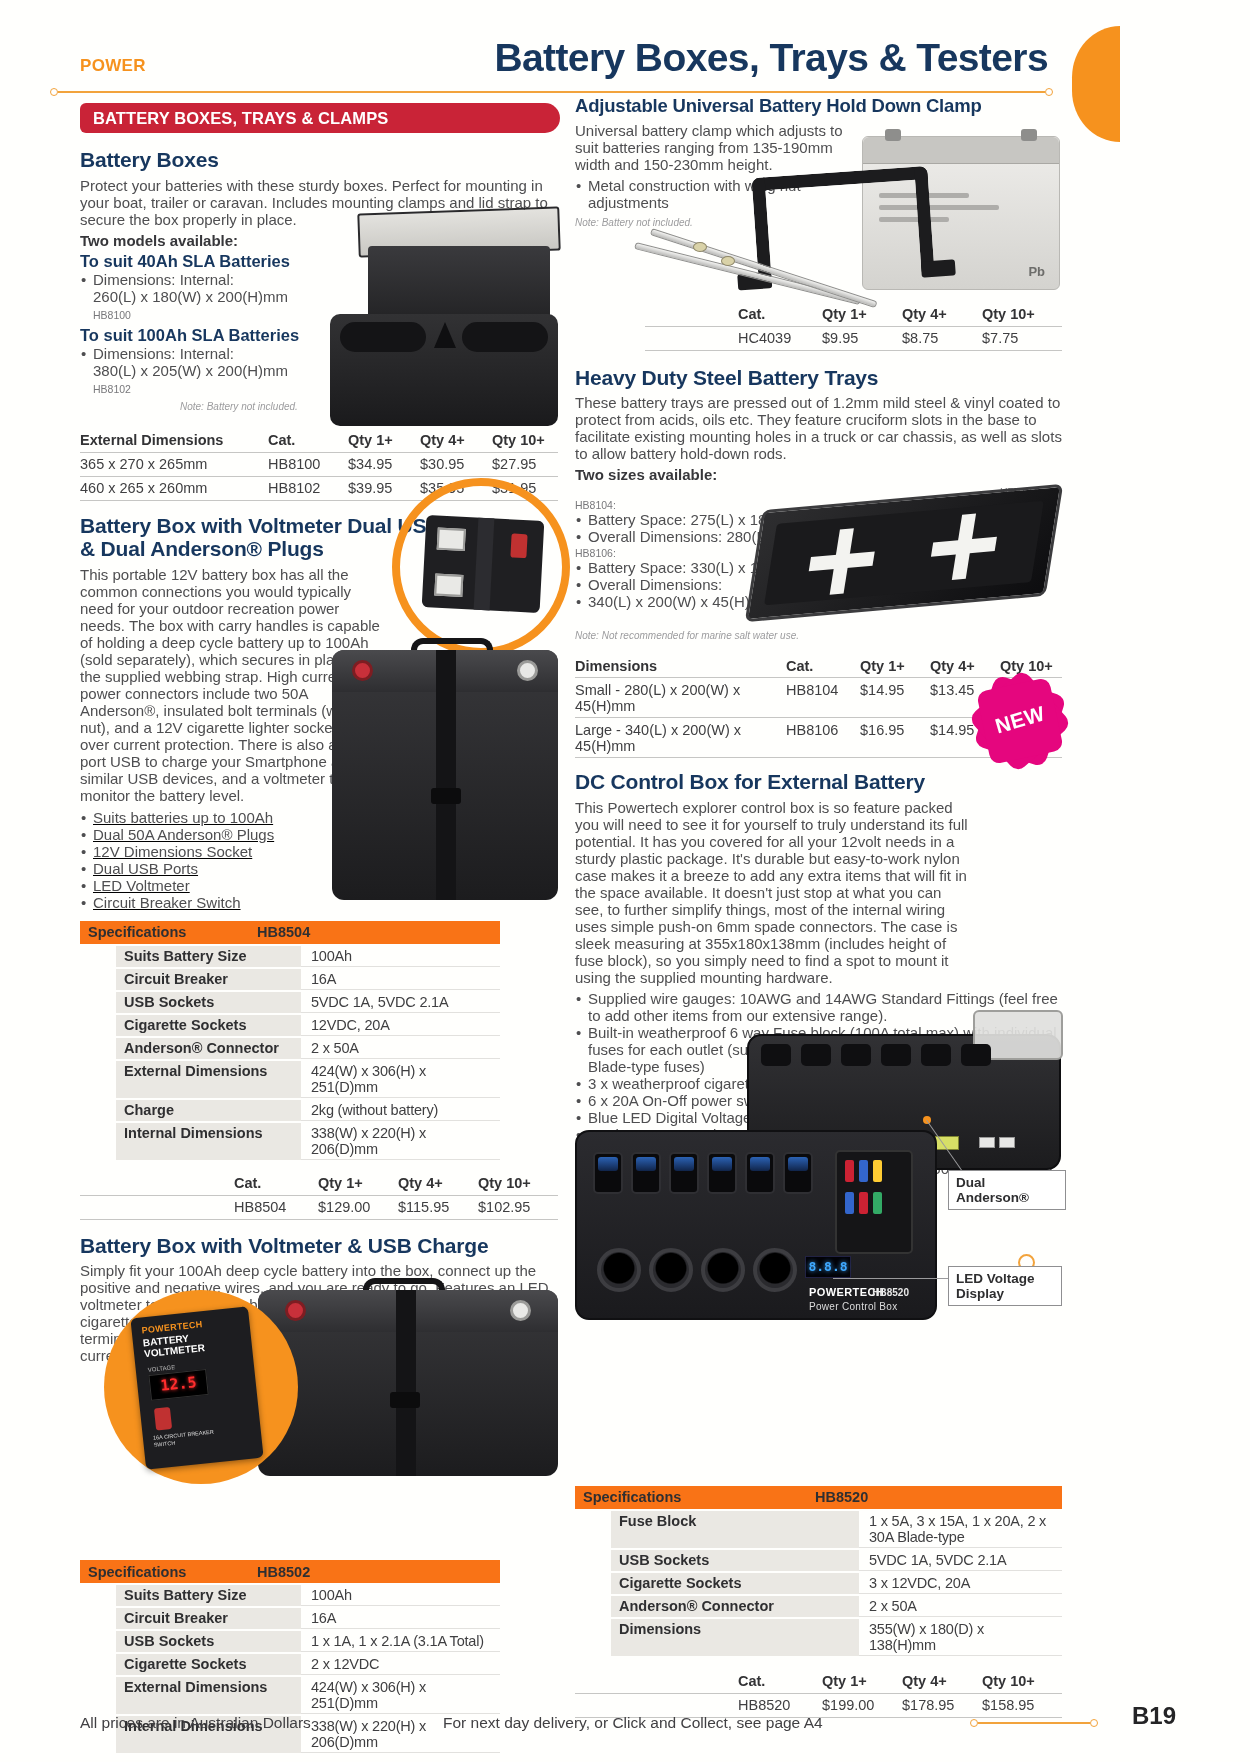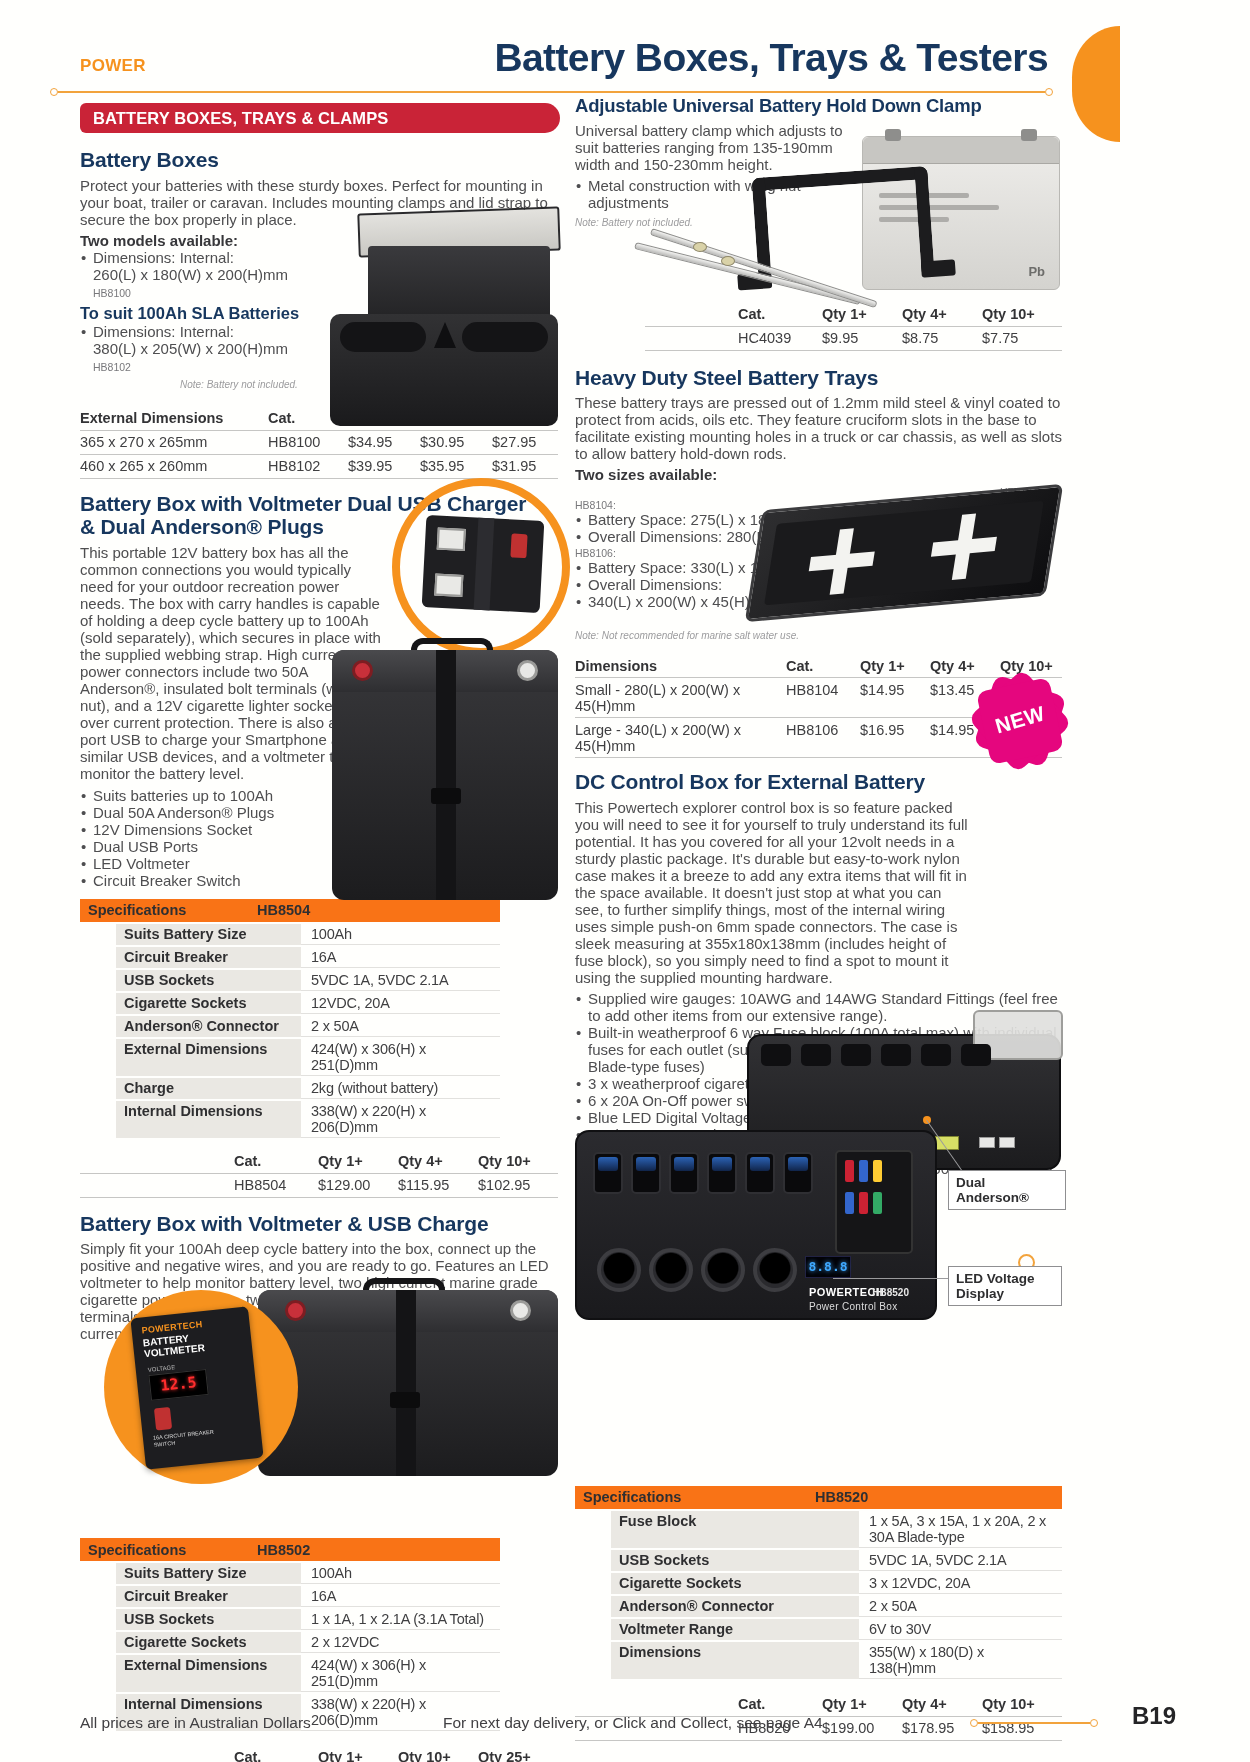--- a/index.html
+++ b/index.html
@@ -158,20 +158,21 @@
       <span class="endcap r"></span>
     </div>
   <div class="orangetab"></div>
   <div class="banner">BATTERY BOXES, TRAYS &amp; CLAMPS</div>
 
   <div class="col" style="left:80px;top:148px;width:478px;">
 
     <h2 class="h1">Battery Boxes</h2>
     <p class="p" style="margin-top:5px;">Protect your batteries with these sturdy boxes. Perfect for mounting in your boat, trailer or caravan. Includes mounting clamps and lid strap to secure the box properly in place.</p>
     <p class="p bold-dark" style="margin-top:4px;">Two models available:</p>
+    <p class="navy3" style="margin-top:2px;">To suit 40Ah SLA Batteries</p>
     <ul class="bul">
       <li><span>Dimensions: Internal:</span><br>
         <span>260(L) x 180(W) x 200(H)mm</span><br>
         <span class="cat-sm">HB8100</span></li>
     </ul>
     <p class="navy3" style="margin-top:3px;">To suit 100Ah SLA Batteries</p>
     <ul class="bul">
       <li><span>Dimensions: Internal:</span><br>
         <span>380(L) x 205(W) x 200(H)mm</span><br>
         <span class="cat-sm">HB8102</span></li>
@@ -206,21 +207,21 @@
         <div class="tc c72">$39.95</div>
         <div class="tc c72">$35.95</div>
         <div class="tc c66">$31.95</div>
       </div>
     </div>
 
     <h2 class="h1" style="margin-top:13px;">
       <span>Battery Box with Voltmeter Dual USB Charger</span><br><span>&amp; Dual Anderson® Plugs</span>
     </h2>
     <p class="p" style="margin-top:5px;width:302px;">This portable 12V battery box has all the common connections you would typically need for your outdoor recreation power needs. The box with carry handles is capable of holding a deep cycle battery up to 100Ah (sold separately), which secures in place with the supplied webbing strap. High current power connectors include two 50A Anderson®, insulated bolt terminals (wing nut), and a 12V cigarette lighter socket with over current protection. There is also a dual-port USB to charge your Smartphone and similar USB devices, and a voltmeter to help monitor the battery level.</p>
-    <ul class="bul" style="margin-top:5px;">
+    <ul class="bul" style="margin-top:5px;text-decoration:underline;">
       <li>Suits batteries up to 100Ah</li>
       <li>Dual 50A Anderson® Plugs</li>
       <li>12V Dimensions Socket</li>
       <li>Dual USB Ports</li>
       <li>LED Voltmeter</li>
       <li>Circuit Breaker Switch</li>
     </ul>
 
     <div class="ring" style="left:312px;top:330px;width:162px;height:162px;">
       <div class="ring-in">
@@ -539,24 +540,20 @@
         </div>
       <div class="strow">
           <span class="stl w232">Cigarette Sockets</span>
           <span class="stv">3 x 12VDC, 20A</span>
         </div>
       <div class="strow">
           <span class="stl w232">Anderson® Connector</span>
           <span class="stv">2 x 50A</span>
         </div>
       <div class="strow">
-          <span class="stl w232">Voltmeter Range</span>
-          <span class="stv">6V to 30V</span>
-        </div>
-      <div class="strow">
           <span class="stl w232">Dimensions</span>
           <span class="stv">355(W) x 180(D) x 138(H)mm</span>
         </div>
     </div>
 
     <div style="margin-top:14px;">
       <div class="prow head">
         <div class="pc-sp"></div>
         <div class="pc cat">Cat.</div>
         <div class="pc">Qty 1+</div>

